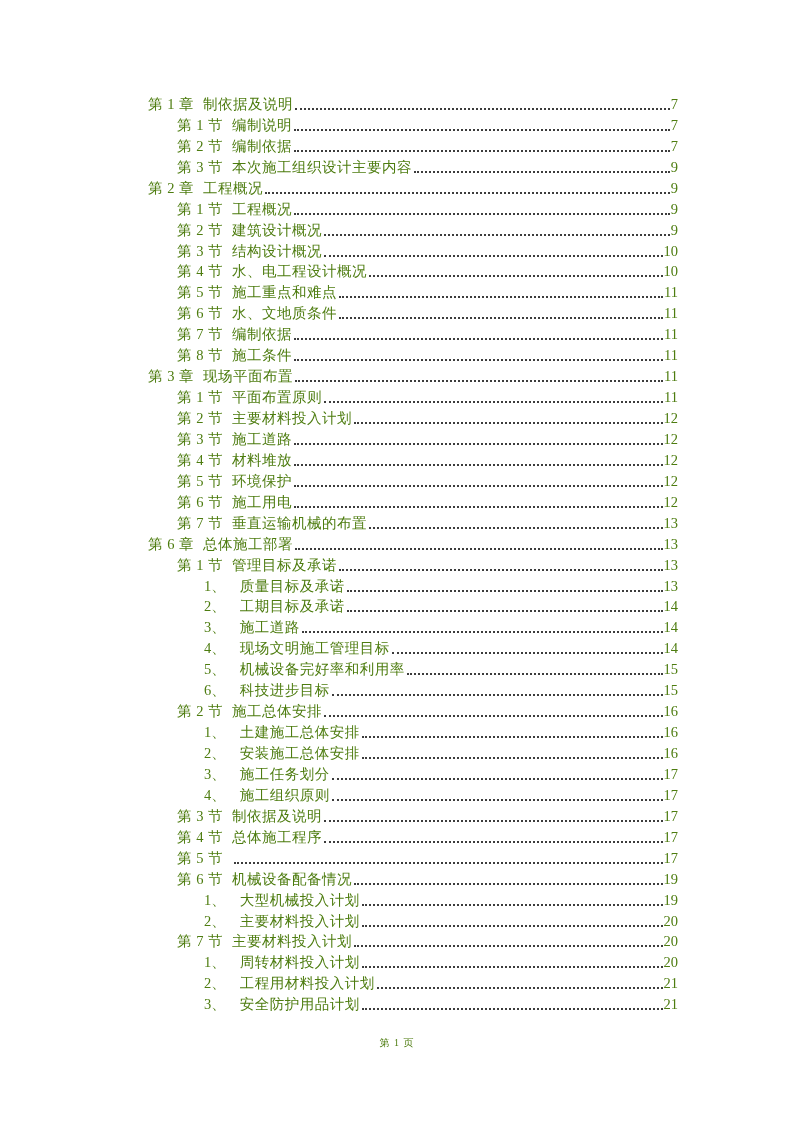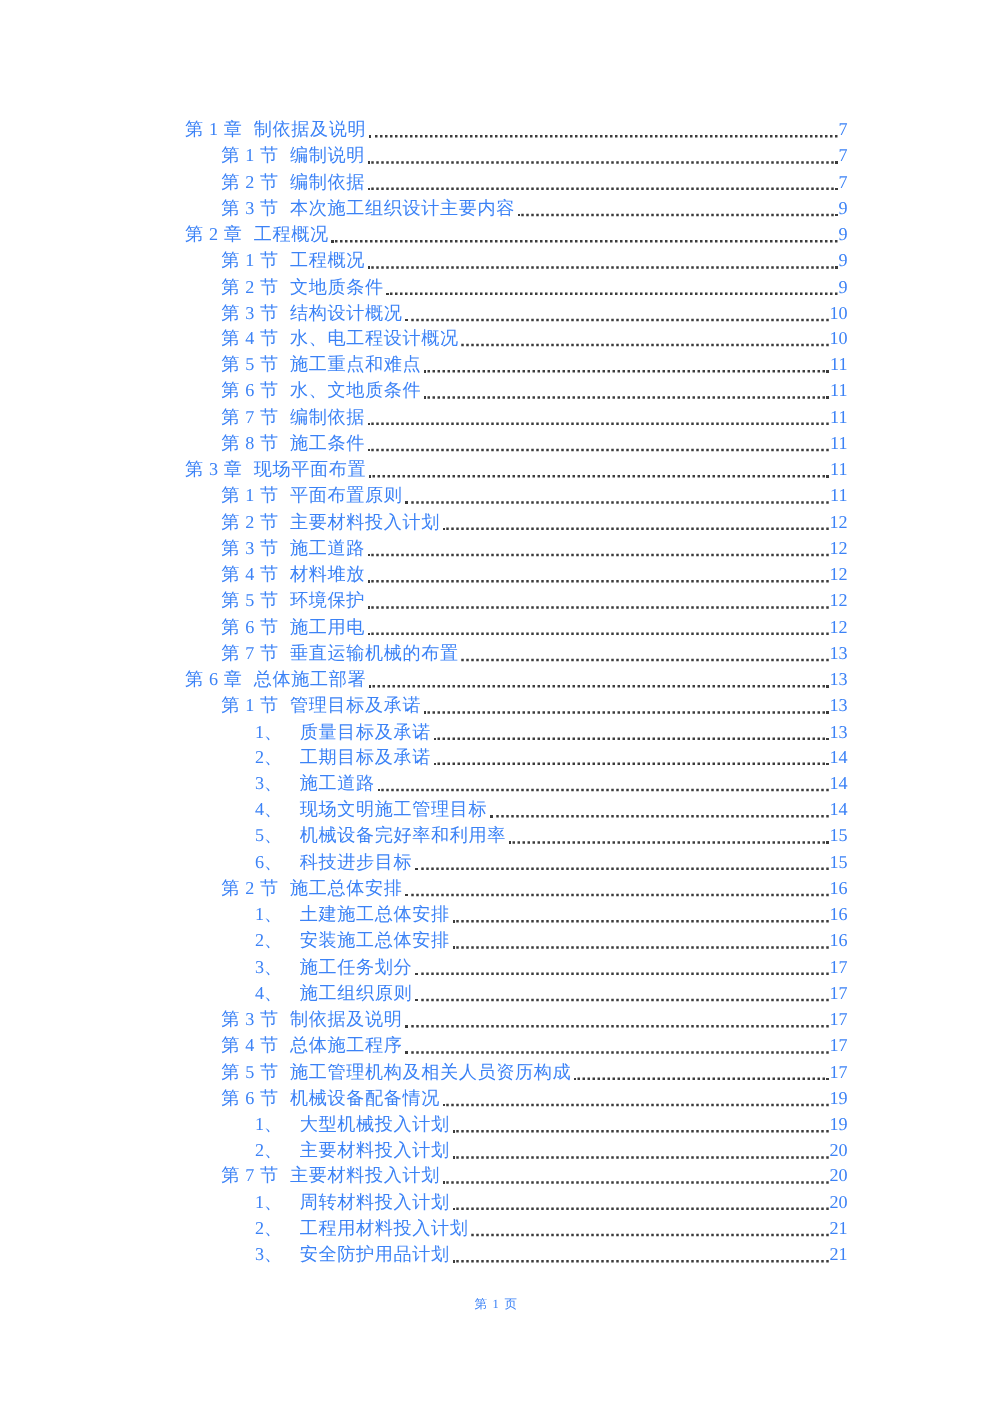--- a/index.html
+++ b/index.html
@@ -5,21 +5,21 @@
   html, body {
     margin: 0;
     padding: 0;
     background: #ffffff;
   }
   .page {
     position: relative;
     width: 794px;
     height: 1123px;
     background: #ffffff;
-    color: #3b82f6;
+    color: #4d7c0f;
     font-family: "Liberation Serif", "DejaVu Serif", serif;
     overflow: hidden;
   }
   .toc {
     position: absolute;
     left: 148px;
     top: 92px;
     width: 530px;
   }
   .toc-row {
@@ -103,21 +103,21 @@
     <span class="pageno">9</span>
   </div>
       <div class="toc-row section">
     <span class="num">第 1 节</span>
     <span class="title">工程概况</span>
     <span class="leader"></span>
     <span class="pageno">9</span>
   </div>
       <div class="toc-row section">
     <span class="num">第 2 节</span>
-    <span class="title">文地质条件</span>
+    <span class="title">建筑设计概况</span>
     <span class="leader"></span>
     <span class="pageno">9</span>
   </div>
       <div class="toc-row section">
     <span class="num">第 3 节</span>
     <span class="title">结构设计概况</span>
     <span class="leader"></span>
     <span class="pageno">10</span>
   </div>
       <div class="toc-row section">
@@ -283,21 +283,20 @@
     <span class="pageno">17</span>
   </div>
       <div class="toc-row section">
     <span class="num">第 4 节</span>
     <span class="title">总体施工程序</span>
     <span class="leader"></span>
     <span class="pageno">17</span>
   </div>
       <div class="toc-row section">
     <span class="num">第 5 节</span>
-    <span class="title">施工管理机构及相关人员资历构成</span>
     <span class="leader"></span>
     <span class="pageno">17</span>
   </div>
       <div class="toc-row section">
     <span class="num">第 6 节</span>
     <span class="title">机械设备配备情况</span>
     <span class="leader"></span>
     <span class="pageno">19</span>
   </div>
       <div class="toc-row item">

